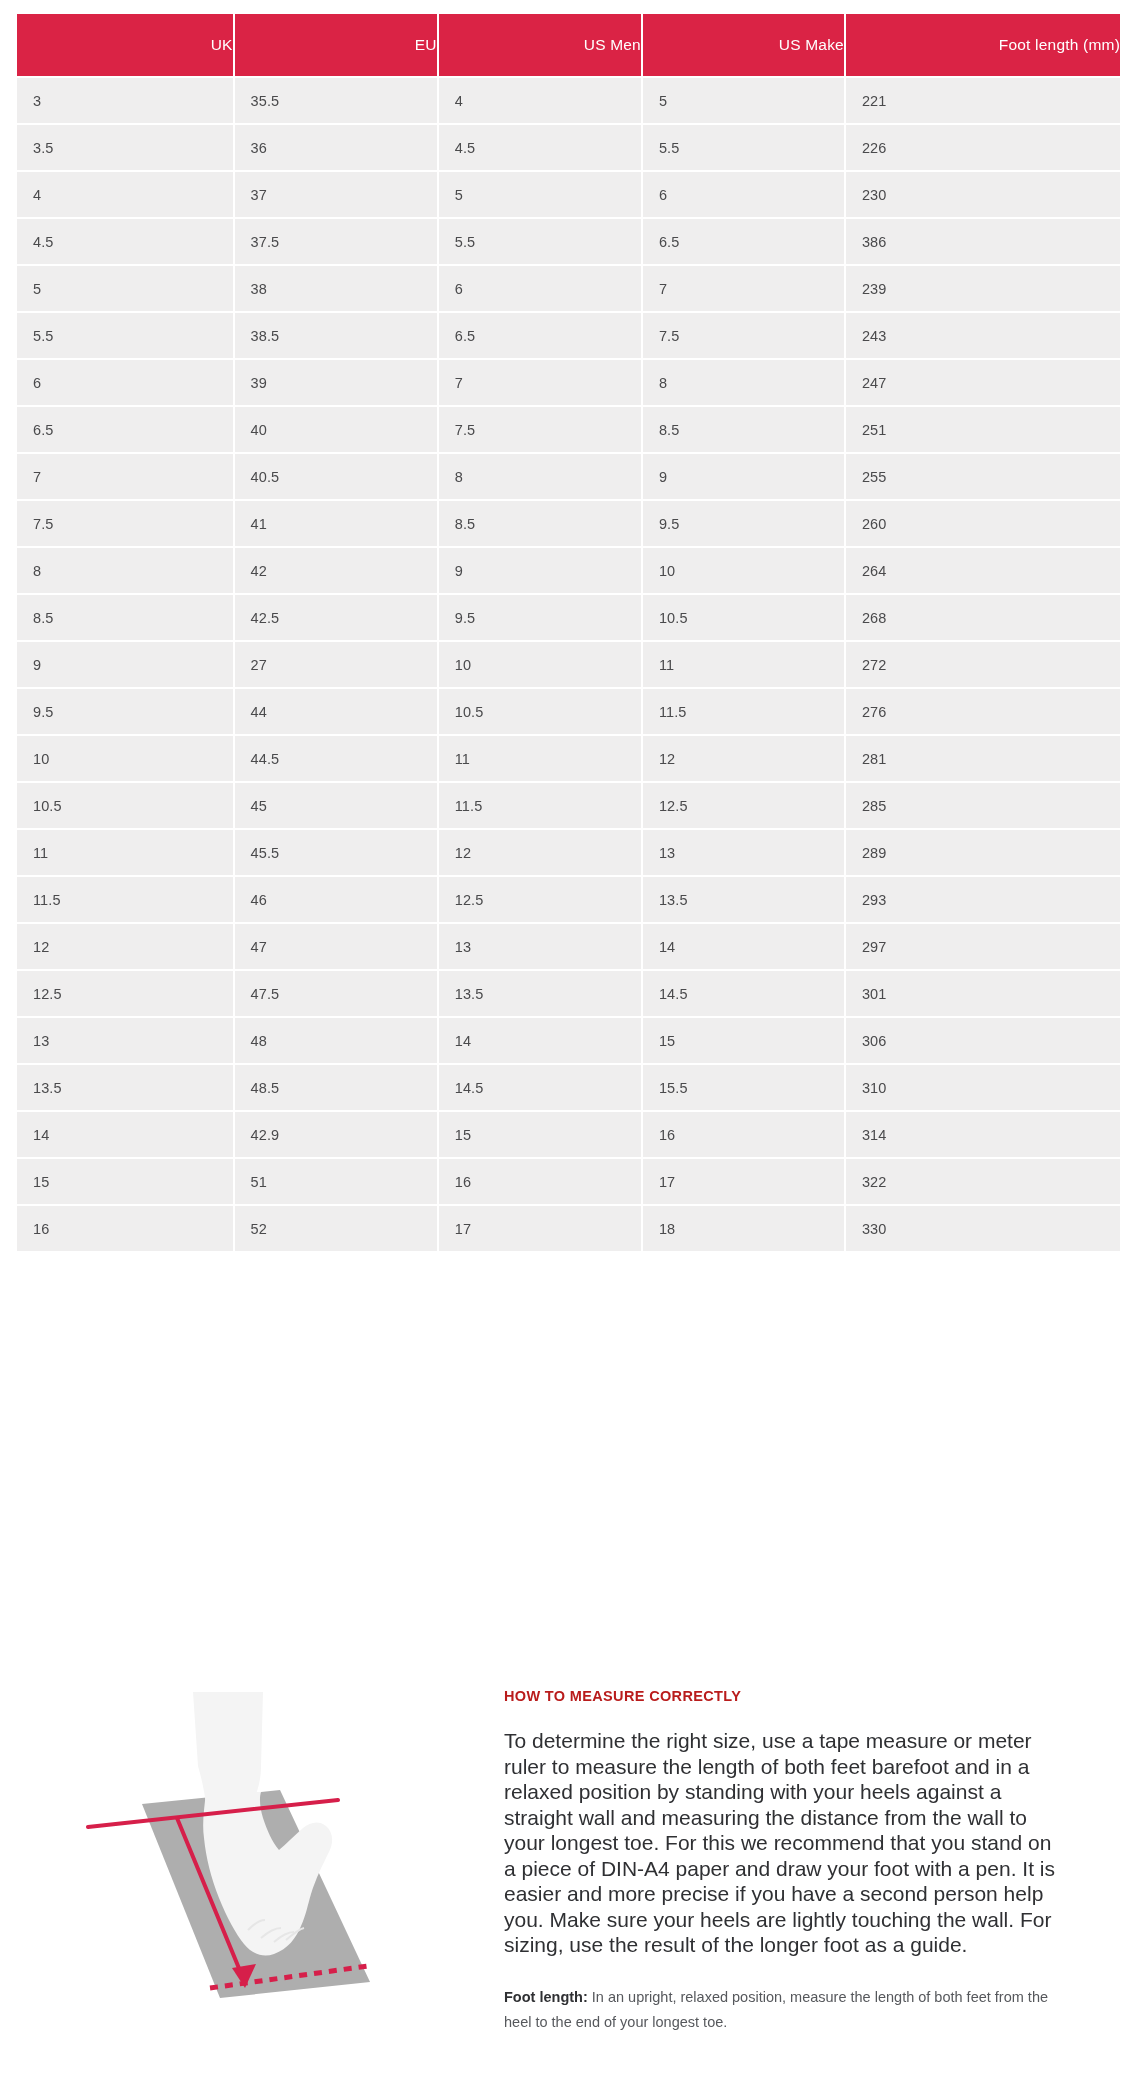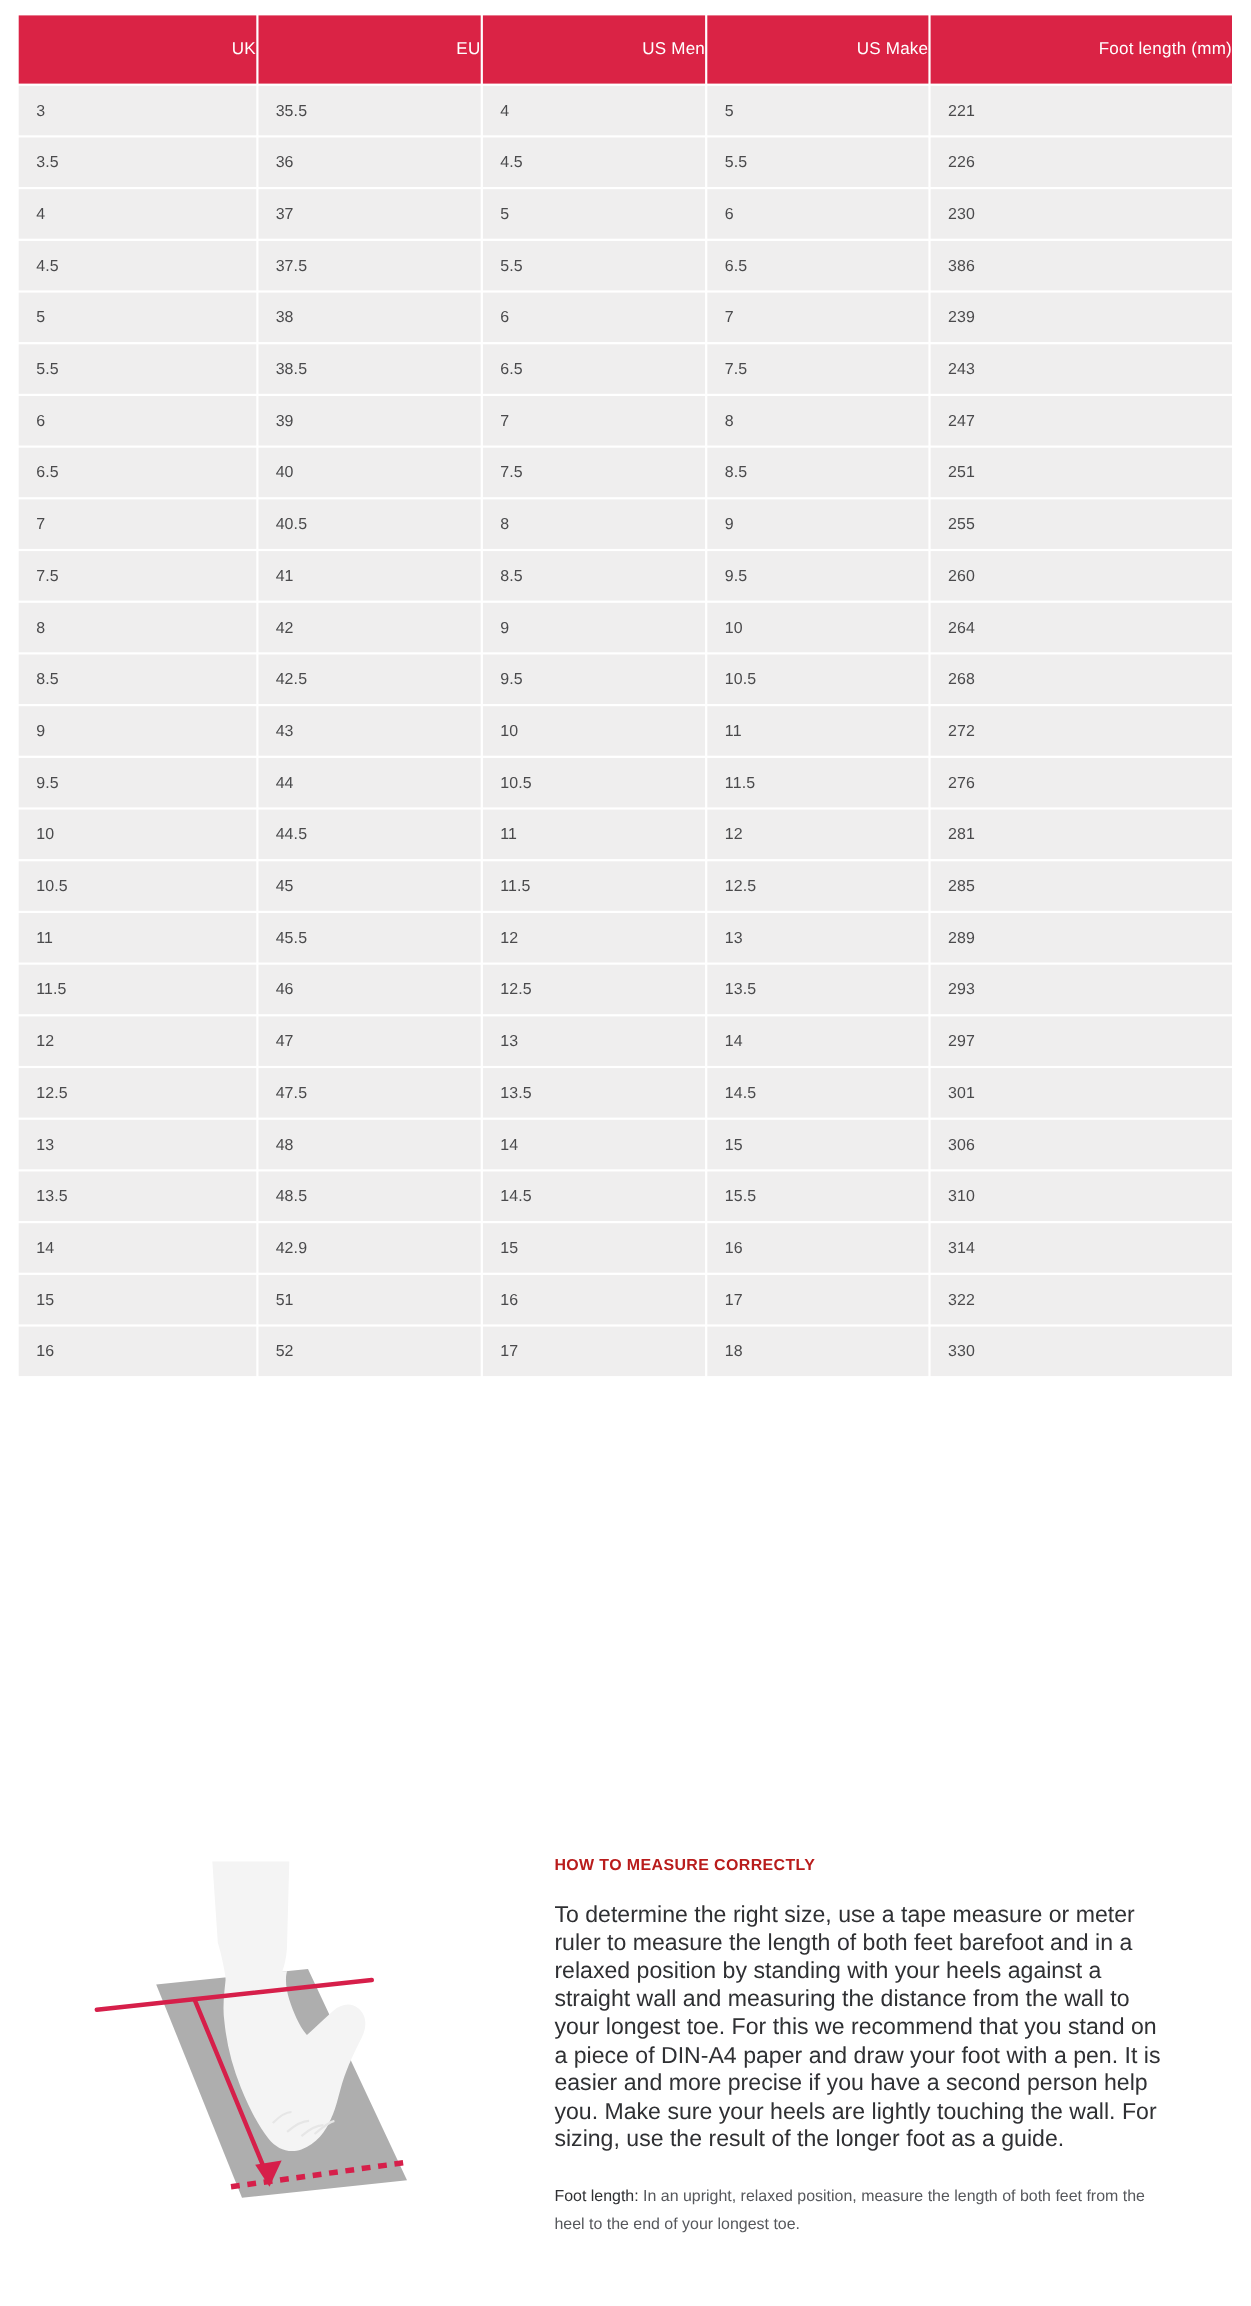--- a/index.html
+++ b/index.html
@@ -103,21 +103,21 @@
   .howto-note {
     font-size: 14.5px;
     line-height: 25px;
     color: #56585c;
     font-weight: 400;
     margin: 0;
     max-width: 560px;
   }
   .howto-note b {
     color: #2f3033;
-    font-weight: 400;
+    font-weight: 700;
   }
 </style>
 </head>
 <body>
 
 <div class="page">
 
   <table class="size-table">
     <colgroup>
       <col class="c0">
@@ -215,21 +215,21 @@
         </tr>
         <tr>
           <td>8.5</td>
           <td>42.5</td>
           <td>9.5</td>
           <td>10.5</td>
           <td>268</td>
         </tr>
         <tr>
           <td>9</td>
-          <td>43</td>
+          <td>27</td>
           <td>10</td>
           <td>11</td>
           <td>272</td>
         </tr>
         <tr>
           <td>9.5</td>
           <td>44</td>
           <td>10.5</td>
           <td>11.5</td>
           <td>276</td>

